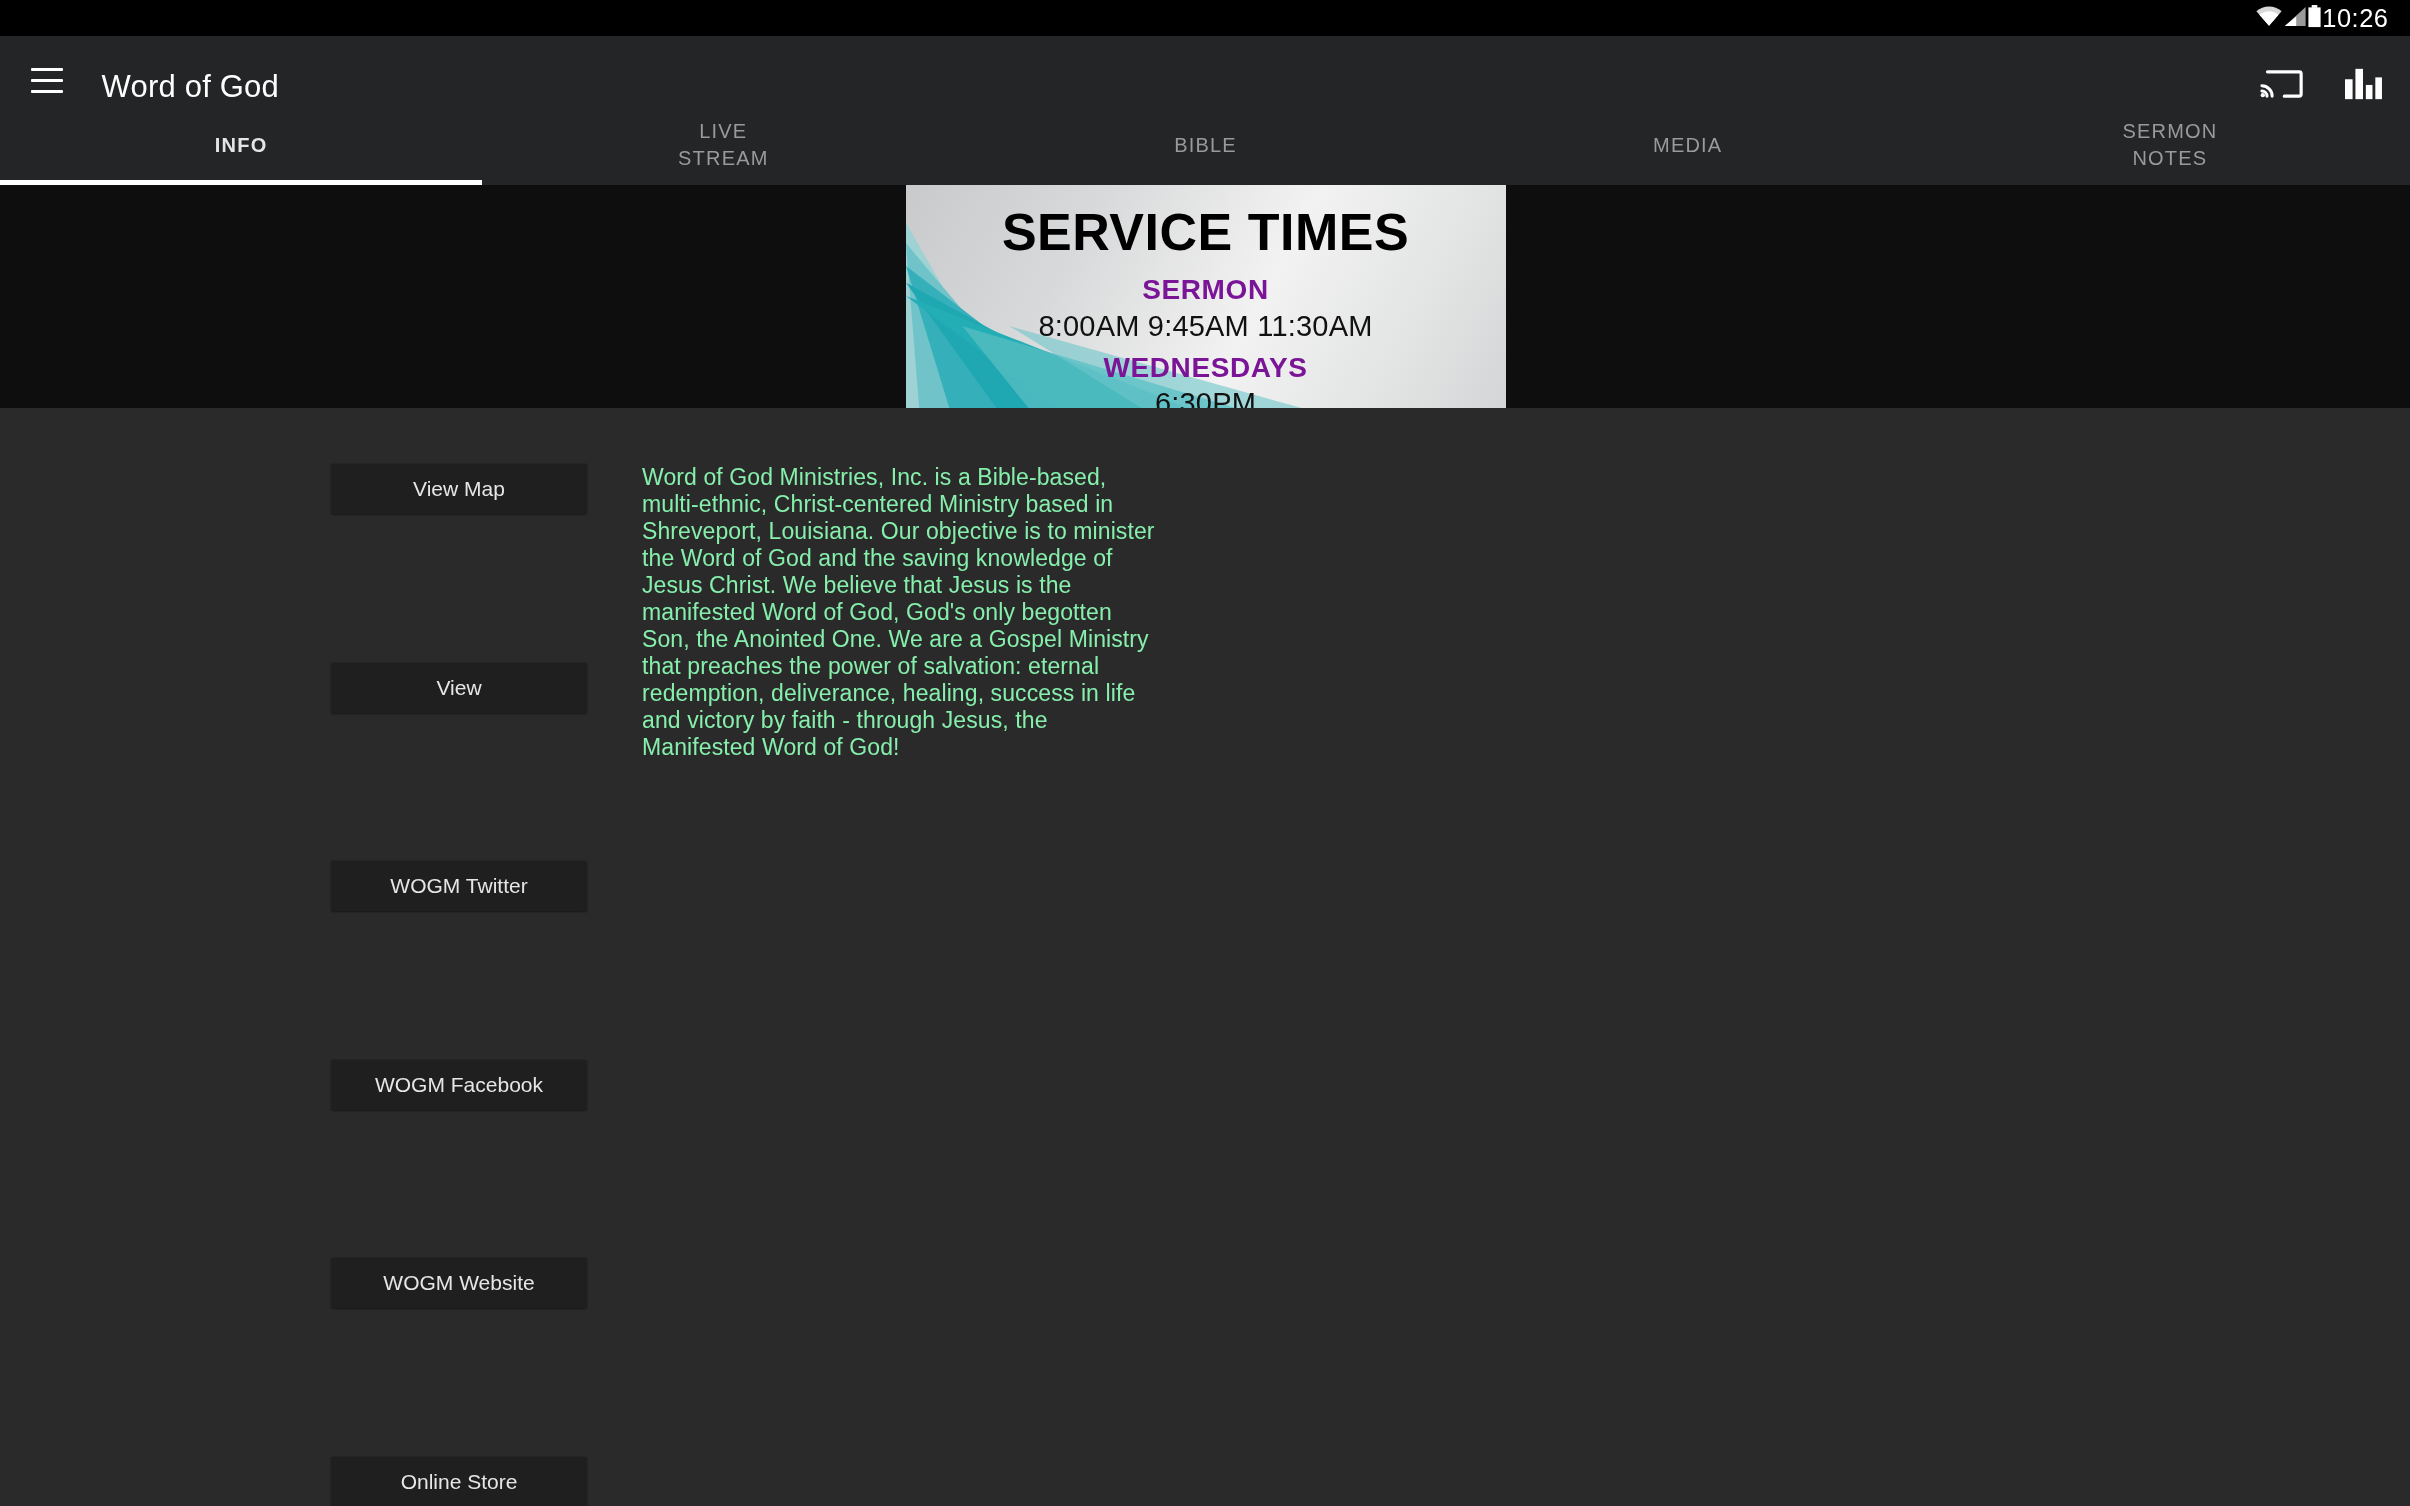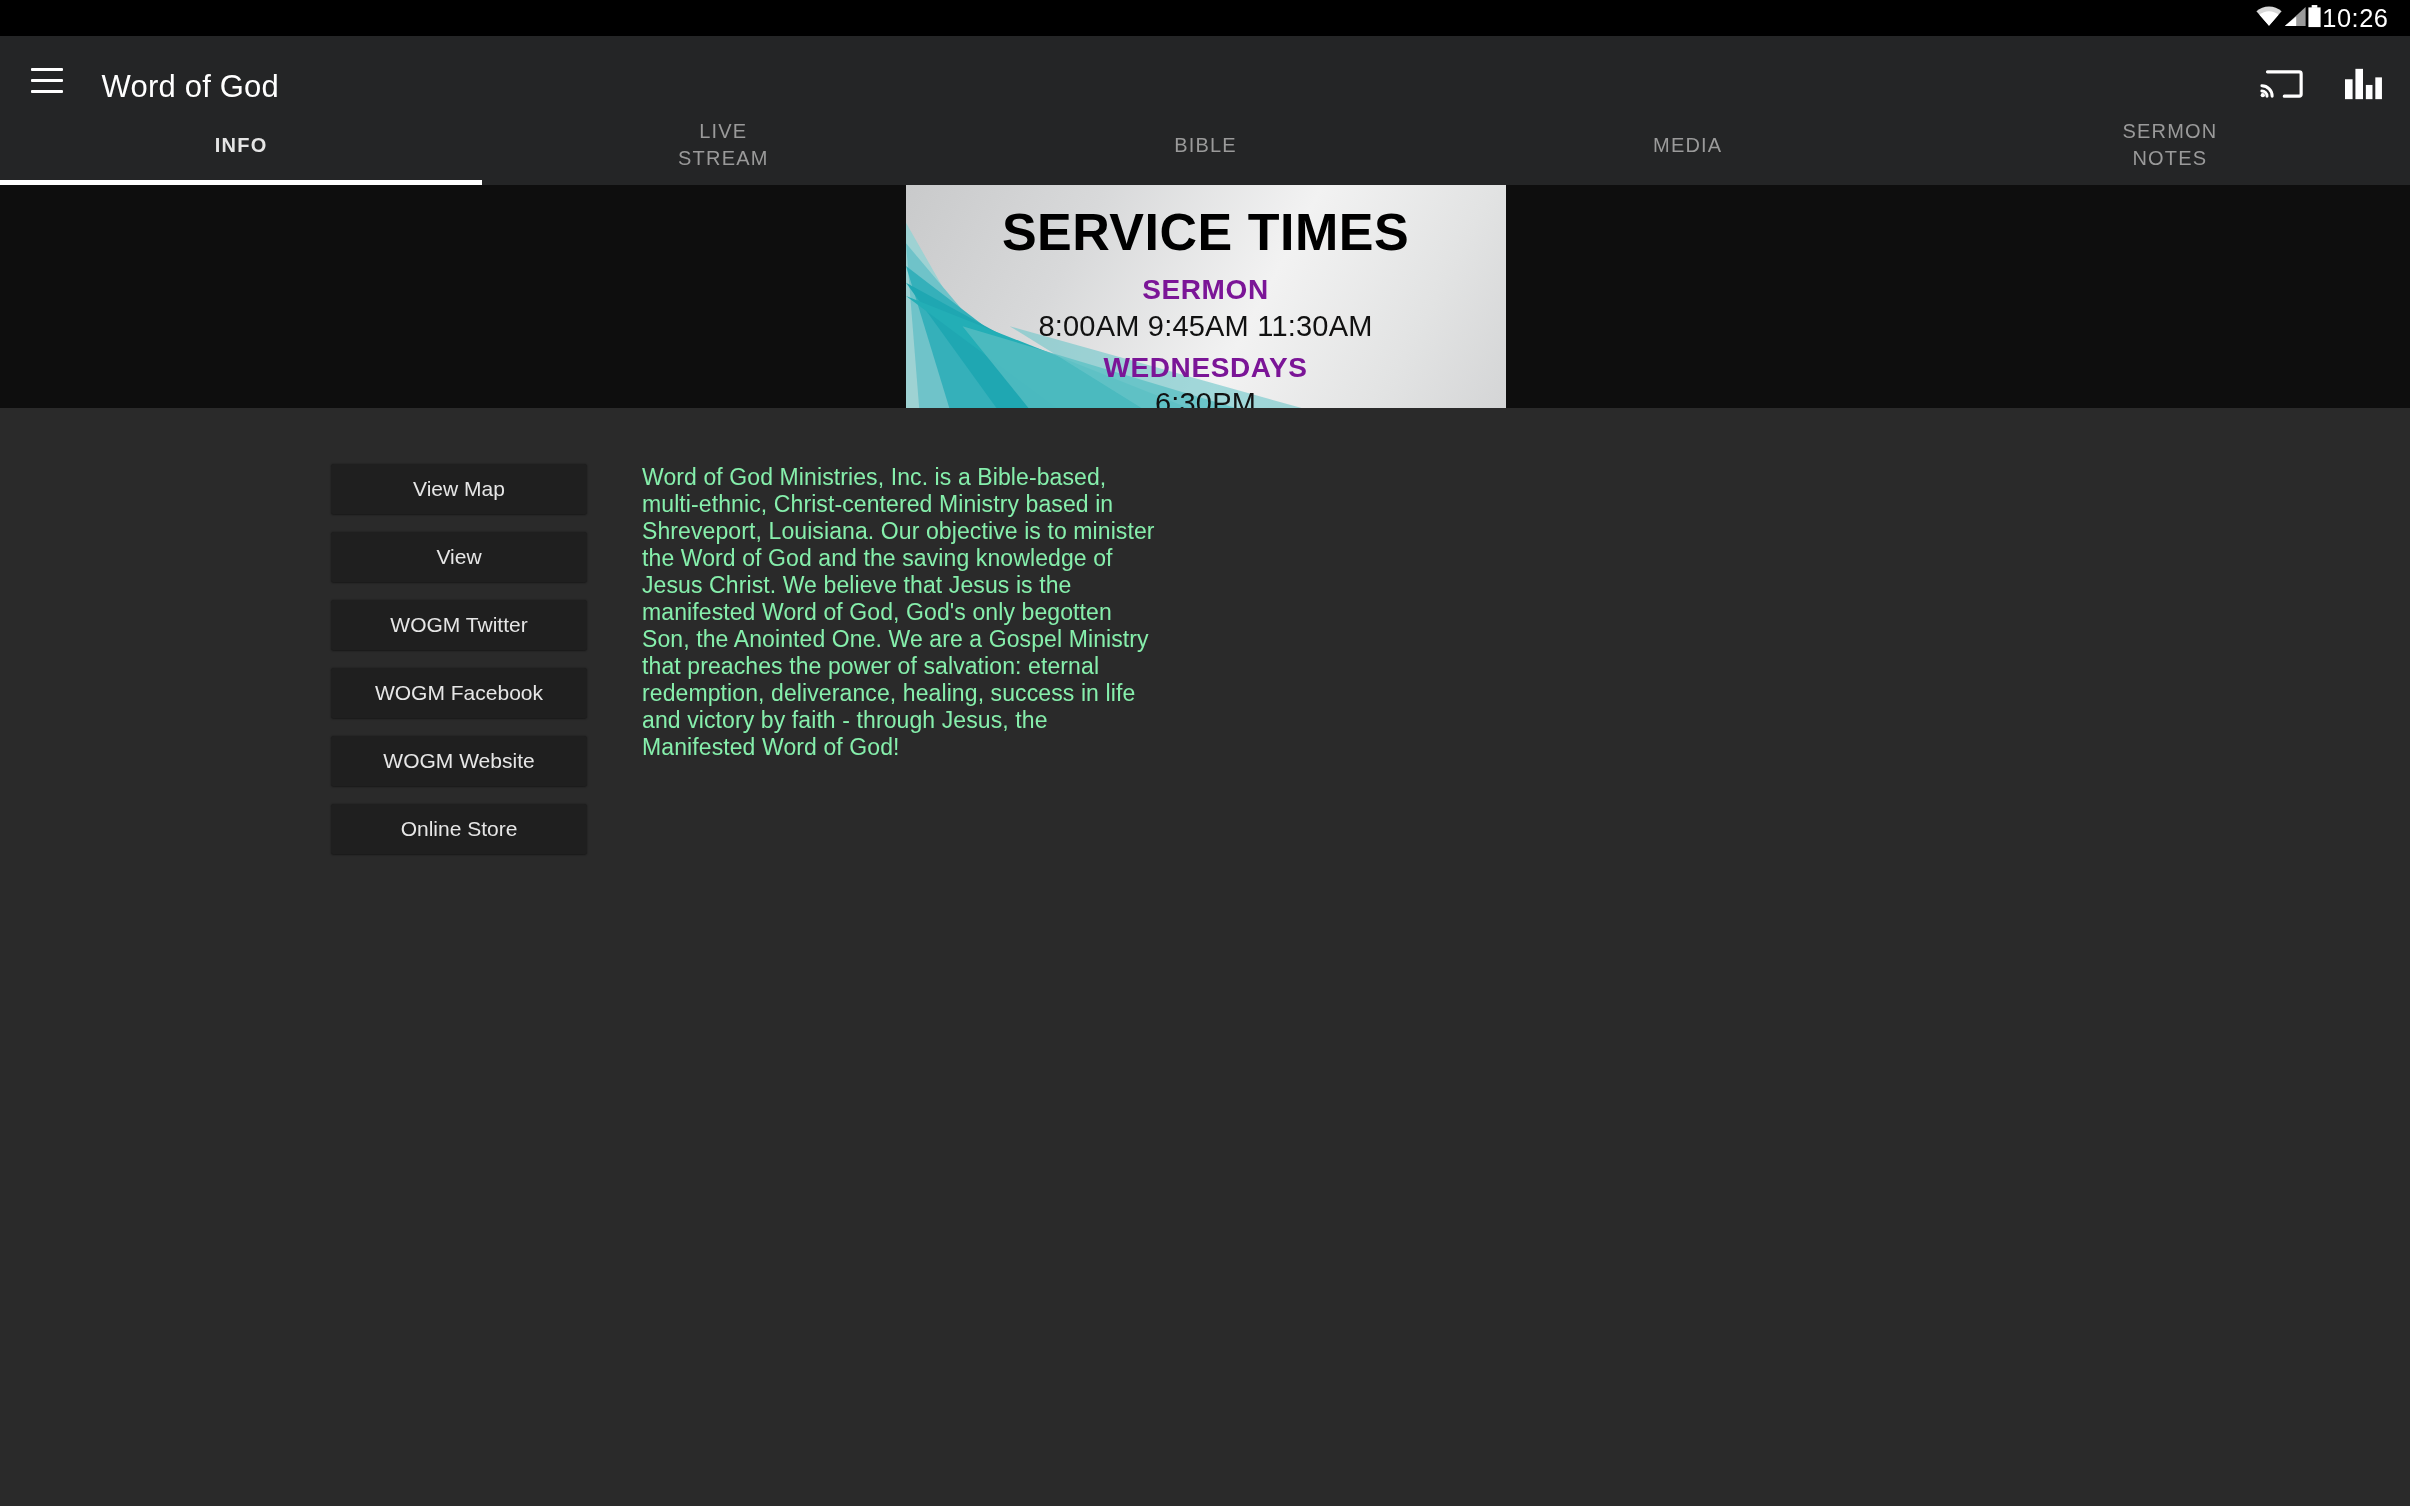--- a/index.html
+++ b/index.html
@@ -103,21 +103,21 @@
   
   .main{
     width:100%; height:calc(1507px - 36px - 69px - 80px - 223px);
     background:#2a2a2a;
     display:flex;
     padding:56px 0 0 0;
   }
   .btn-col{
     width:256px;
     margin-left:331px;
-    display:flex; flex-direction:column; gap:18px;
+    display:flex; flex-direction:column; gap:18px;justify-content:space-between;
   }
   .lbtn{
     height:50px; width:256px;
     background:#1f1f1f;
     border:none; border-radius:2.8px;
     color:#e6e6e6; font-size:21px;
     font-family:"Liberation Sans", sans-serif;
     display:flex; align-items:center; justify-content:center;
     cursor:pointer;
     box-shadow:0 0.9px 1.9px rgba(0,0,0,.45);

